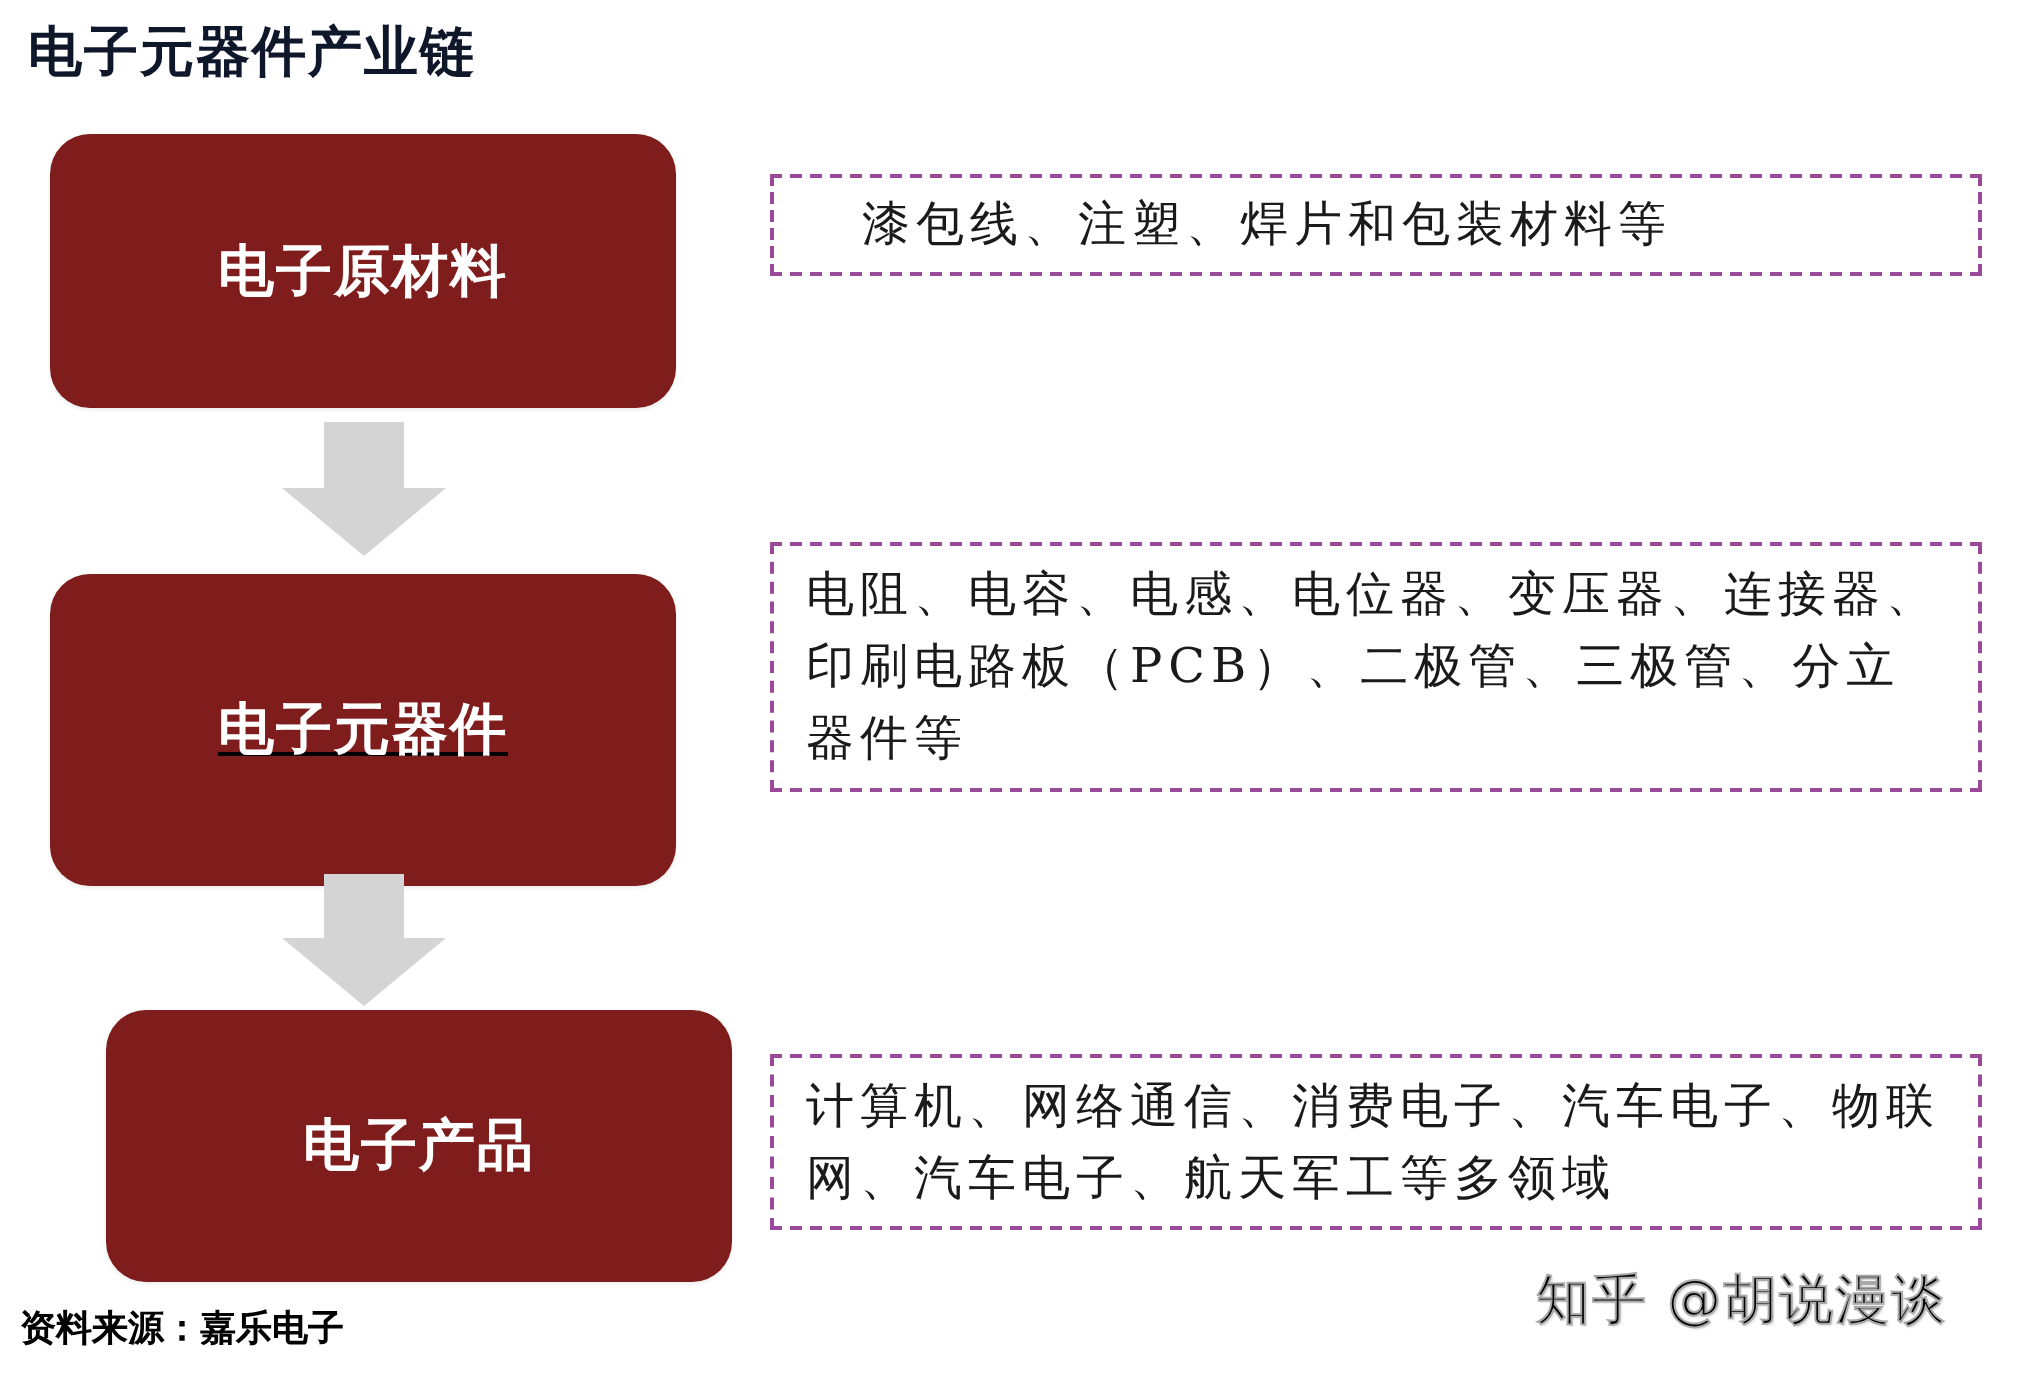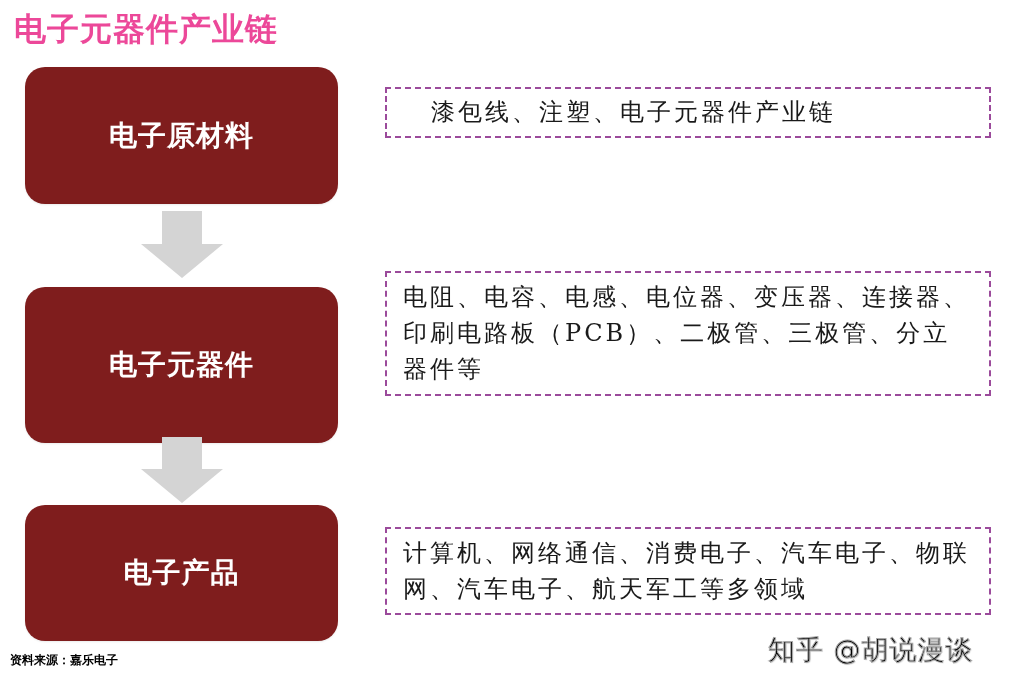--- a/index.html
+++ b/index.html
@@ -11,23 +11,23 @@
       width: 1013px;
       height: 691px;
       position: relative;
       overflow: hidden;
       font-family: "DejaVu Sans", "Liberation Sans", sans-serif;
     }
     .title {
       position: absolute;
       left: 14px;
       top: 8px;
-      font-size: 32px;
+      font-size: 27px;
       font-weight: bold;
-      color: #ec4899;
+      color: #0f172a;
       letter-spacing: 1px;
       white-space: nowrap;
     }
     .stage {
       position: absolute;
       left: 25px;
       width: 313px;
       background: #7f1d1d;
       border-radius: 20px;
       display: flex;
@@ -36,22 +36,22 @@
       box-shadow: 0 1px 2px rgba(0,0,0,0.08);
     }
     .stage span {
       color: #ffffff;
       font-size: 28px;
       font-weight: bold;
       letter-spacing: 1px;
       white-space: nowrap;
     }
     .stage-1 { top: 67px; height: 137px; }
-    .stage-2 { top: 287px; height: 156px; }
-    .stage-3 { top: 505px; height: 136px; }
+    .stage-2 { top: 287px; height: 156px; text-decoration: underline; }
+    .stage-3 { top: 505px; height: 136px; margin-left: 28px; }
 
     .arrow {
       position: absolute;
       left: 141px;
       width: 82px;
     }
     .arrow-1 { top: 211px; height: 67px; }
     .arrow-2 { top: 437px; height: 66px; }
     .arrow svg { display: block; width: 100%; height: 100%; }
 
@@ -69,21 +69,21 @@
       letter-spacing: 3px;
     }
     .detail-1 { top: 87px; height: 51px; padding-left: 44px; padding-top: 5px; }
     .detail-2 { top: 271px; height: 125px; padding-top: 6px; }
     .detail-3 { top: 527px; height: 88px; padding-top: 6px; }
 
     .source {
       position: absolute;
       left: 10px;
       top: 652px;
-      font-size: 12px;
+      font-size: 18px;
       font-weight: bold;
       color: #000000;
       white-space: nowrap;
     }
     .watermark {
       position: absolute;
       left: 768px;
       top: 632px;
       font-size: 27px;
       color: #000000;
@@ -95,21 +95,21 @@
   </style>
 </head>
 <body>
 
 <div class="title">电子元器件产业链</div>
 
 <div class="stage stage-1">
   <span>电子原材料</span>
 </div>
 <div class="detail detail-1">
-  <span>漆包线、注塑、电子元器件产业链</span>
+  <span>漆包线、注塑、焊片和包装材料等</span>
 </div>
 
 <div class="arrow arrow-1">
   <svg viewBox="0 0 82 67" preserveAspectRatio="none">
     <polygon points="21,0 61,0 61,33 82,33 41,67 0,33 21,33" fill="#d4d4d4"></polygon>
   </svg>
 </div>
 
 <div class="stage stage-2">
   <span>电子元器件</span>

